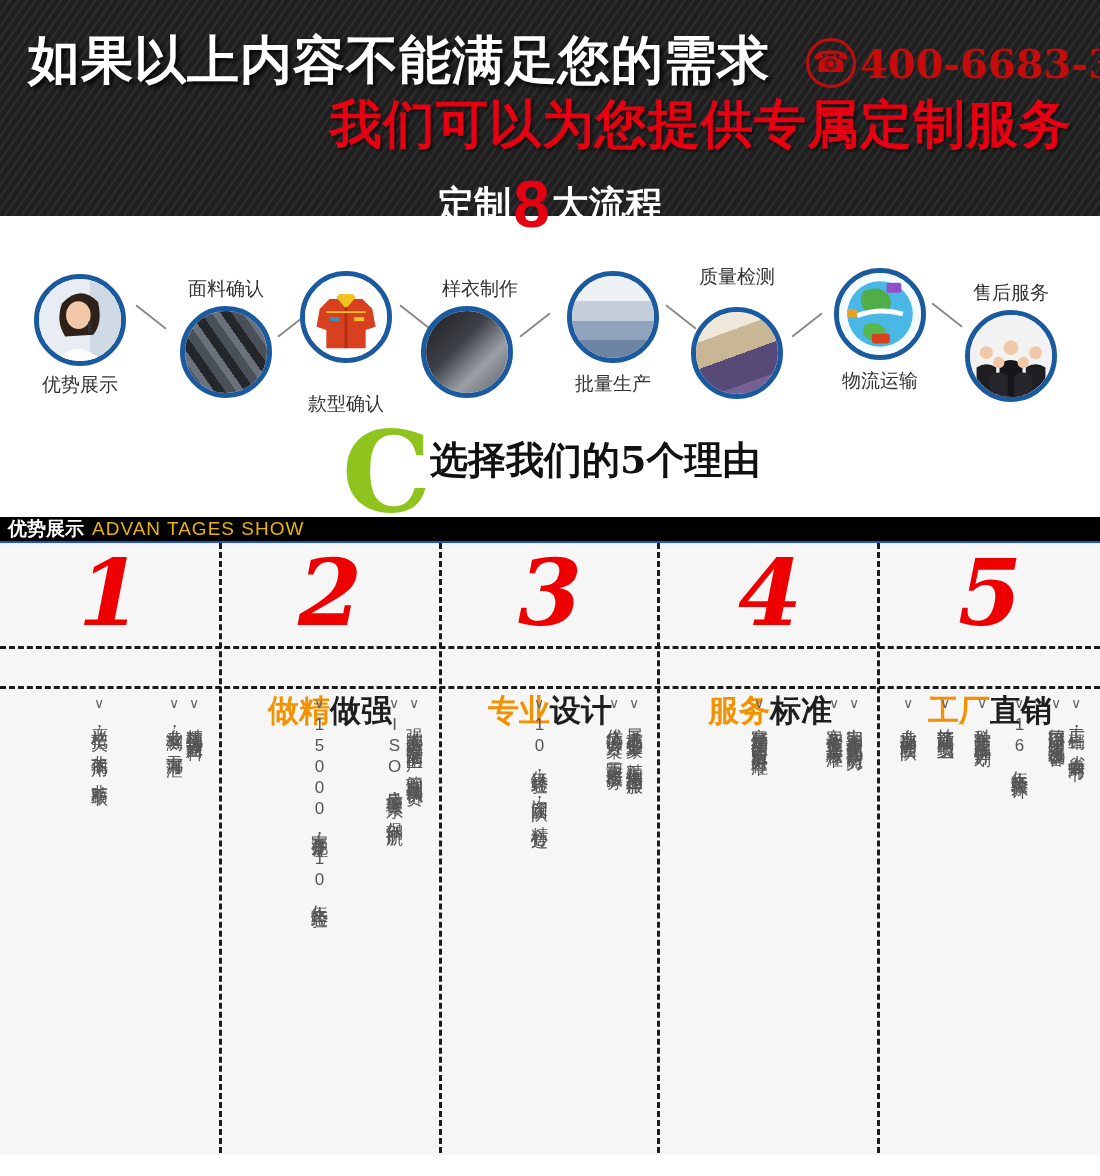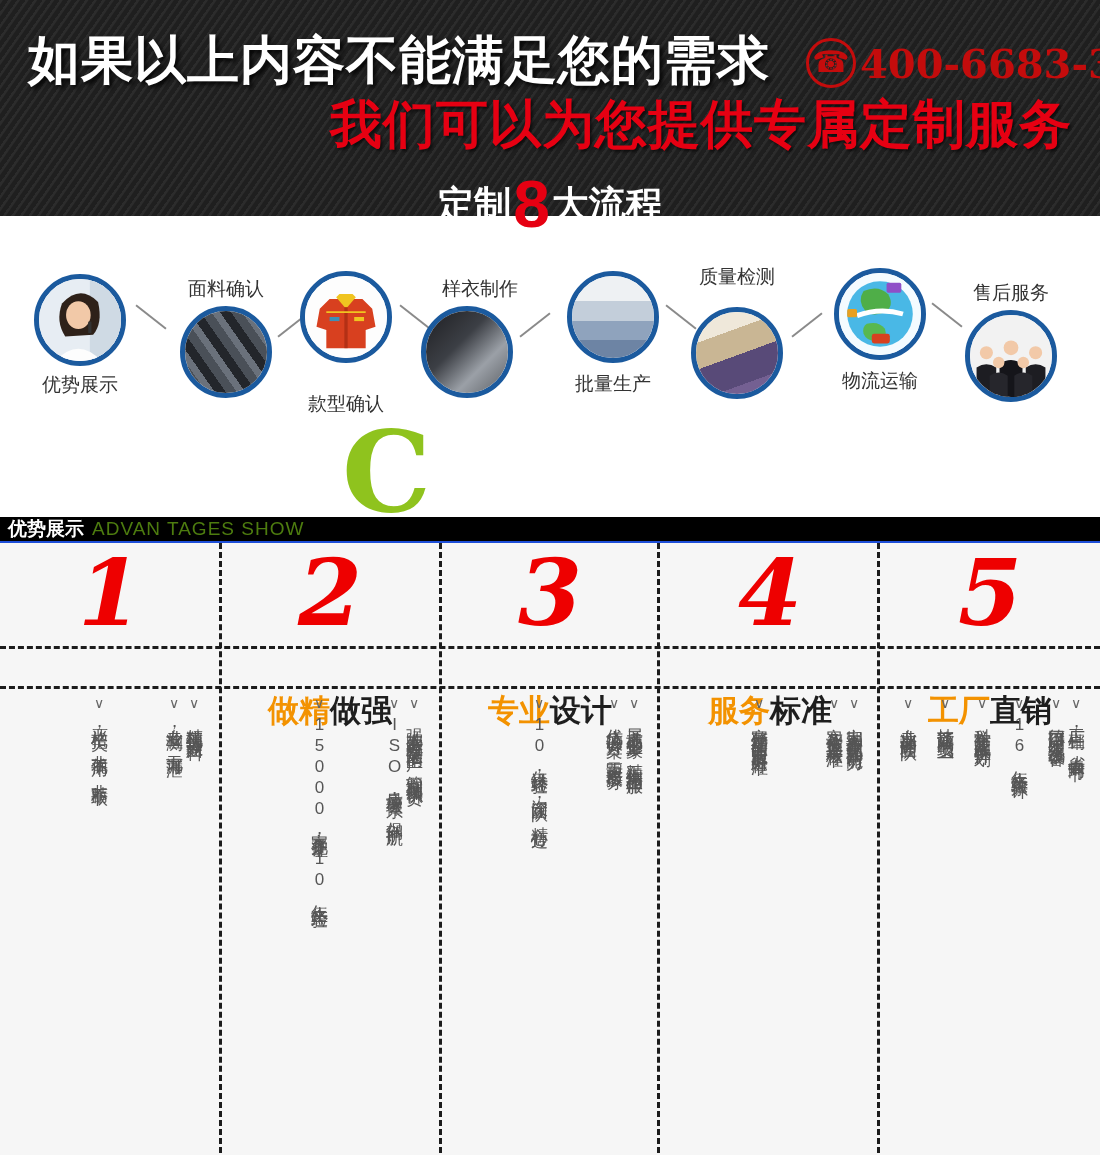--- a/index.html
+++ b/index.html
@@ -43,21 +43,21 @@
     font-weight:bold;font-size:112px;line-height:1;color:#8fc31e;}
   .choose .cn{position:absolute;left:430px;top:5px;font-family:"DejaVu Serif",serif;
     font-weight:bold;font-size:38px;color:#111;white-space:nowrap;}
   .choose .en{position:absolute;left:431px;top:41px;font-family:"DejaVu Serif",serif;
     font-weight:bold;font-size:46px;color:#f08300;letter-spacing:3px;word-spacing:28px;white-space:nowrap;}
 
   
   .advbar{position:absolute;left:0;top:517px;width:1100px;height:24px;background:#000;
     border-bottom:7px solid #1d4ed8;display:flex;align-items:center;}
   .advbar .cn{color:#fff;font-size:19px;font-weight:bold;margin-left:8px;}
-  .advbar .en{color:#4d7c0f;font-size:19px;margin-left:8px;letter-spacing:1px;}
+  .advbar .en{color:#eab308;font-size:19px;margin-left:8px;letter-spacing:1px;}
 
   
   .colarea{position:absolute;left:0;top:543px;width:1100px;height:612px;background:#f6f6f6;}
   .vsep{position:absolute;top:0;height:610px;width:0;border-left:3px dashed #1c1c1c;}
   .hdash{position:absolute;left:0;width:1100px;height:0;border-top:3px dashed #1c1c1c;}
   .col{position:absolute;top:0;width:220px;height:612px;}
   .col .num{position:absolute;left:0;top:0;width:100%;height:100px;text-align:center;
     font-family:"DejaVu Serif",serif;font-style:italic;font-weight:bold;font-size:92px;
     line-height:100px;color:#ee0000;}
   .col .hdr{position:absolute;left:0;top:147px;width:100%;text-align:center;
@@ -180,20 +180,21 @@
           <circle cx="65" cy="58" r="7" fill="#f2c9a8"></circle>
             <path d="M54 100 L54 74 q11 -8 22 0 L76 100z" fill="#26262c"></path>
         </g>
       </svg>
     </div>
     <div class="step-label" style="left:951px;top:52px;">售后服务</div>
   </div>
 
   <div class="choose">
     <div class="bigc">C</div>
+    <div class="cn">选择我们的5个理由</div>
   </div>
 
   <div class="advbar">
     <span class="cn">优势展示</span>
     <span class="en">ADVAN TAGES SHOW</span>
   </div>
 
   <div class="colarea">
 
     <div class="vsep" style="left:219px;"></div>

